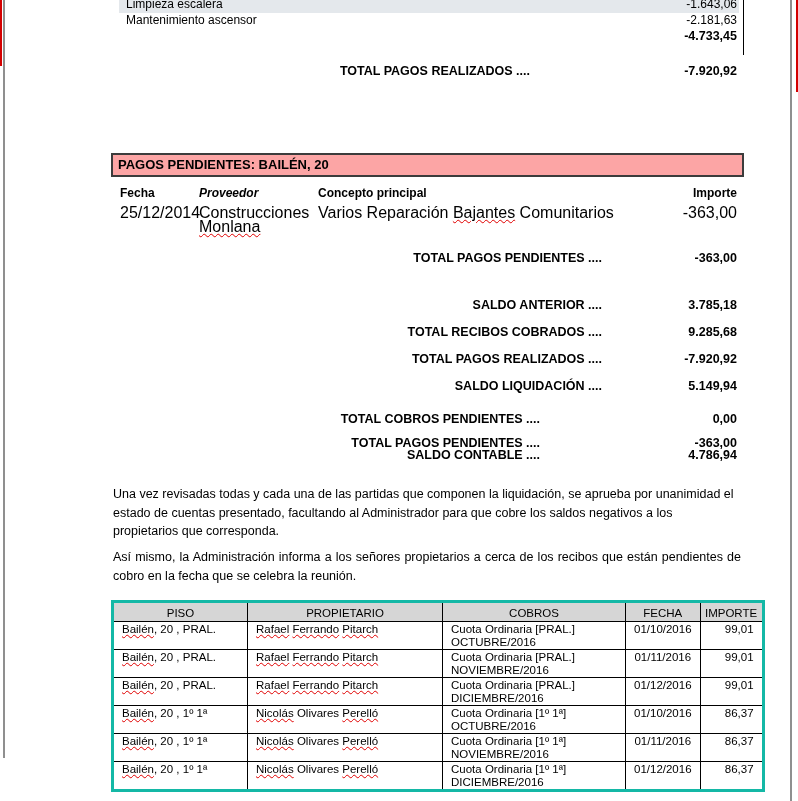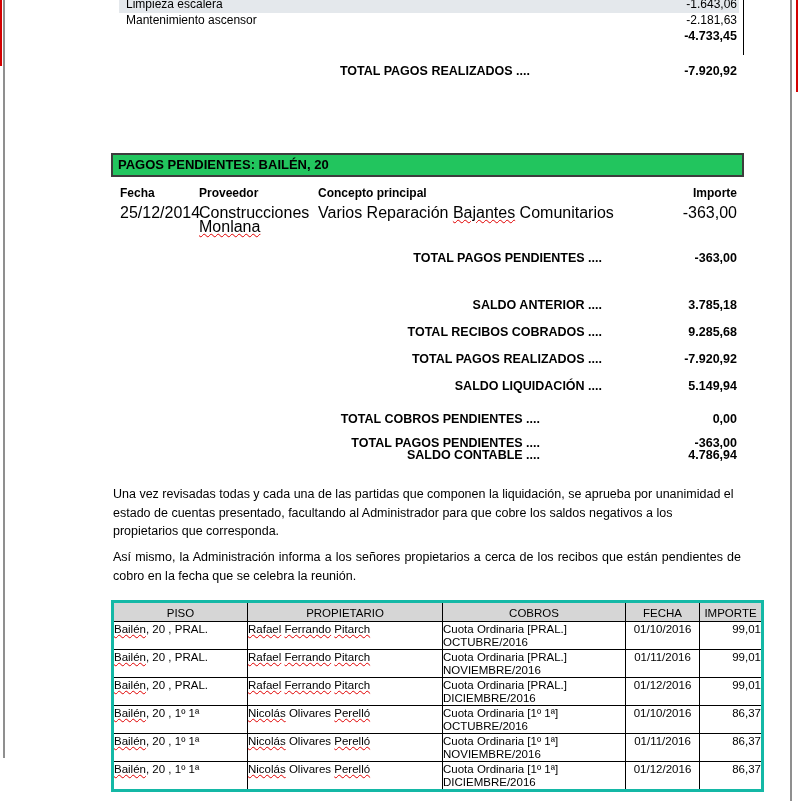--- a/index.html
+++ b/index.html
@@ -17,34 +17,34 @@
   .vline { position:absolute; left:743px; top:0; width:1px; height:55px; background:#000; }
   
   .bline { position:absolute; left:113px; width:624px; display:flex; font-weight:bold; font-size:12.5px; line-height:15px; }
   .bline .lab { text-align:right; white-space:pre; }
   .bline .val { flex:1; text-align:right; }
   .bl-a .lab { width:417px; }
   .bl-b .lab { width:489px; }
   .bl-c .lab { width:427px; }
   
   .secbox { position:absolute; left:111px; top:153px; width:624px; height:20px;
-    background:#22c55e; border:2px solid #3c3c3c; font-weight:bold; font-size:13px;
+    background:#fca5a5; border:2px solid #3c3c3c; font-weight:bold; font-size:13px;
     line-height:20px; padding-left:5px; }
   .colhead { position:absolute; top:186px; font-weight:bold; font-size:12px; }
   .cell { position:absolute; font-size:16px; line-height:14px; }
   .r { text-align:right; }
   
   .para { position:absolute; left:113px; width:628px; font-size:12.5px; line-height:18.5px; }
   .just { text-align:justify; }
   
   .rtwrap { position:absolute; left:111px; top:600px; }
   table.receipts { border-collapse:collapse; table-layout:fixed; border:3px solid #14b8a6; }
   table.receipts th, table.receipts td { border:1px solid #000; font-weight:normal; font-size:11.5px; overflow:hidden; }
   table.receipts th { background:#d6d6d6; height:17px; text-align:center; padding:1px 2px 0; }
-  table.receipts td { height:25px; vertical-align:top; padding:1px 0 0; line-height:13px; }
+  table.receipts td { height:25px; vertical-align:top; padding:1px 8px 0; line-height:13px; }
   td.c { text-align:center; }
   td.rr { text-align:right; }
   .sp { text-decoration-line:underline; text-decoration-style:wavy; text-decoration-color:#e00000; text-decoration-thickness:1px; text-underline-offset:1px; }
 </style>
 </head>
 <body>
 
 <div class="edge" style="left:3px; height:758px;"></div>
 <div class="edge" style="left:790px; height:801px;"></div>
 <div class="redmark" style="left:0; height:66px;"></div>
@@ -67,21 +67,21 @@
 <div class="bline bl-a" style="top:64px;">
   <span class="lab">TOTAL PAGOS REALIZADOS ....</span>
   <span class="val">-7.920,92</span>
 </div>
 
 <div class="secbox">
   <span>PAGOS PENDIENTES: BAILÉN, 20</span>
 </div>
 
 <div class="colhead" style="left:120px;">Fecha</div>
-<div class="colhead" style="left:199px;">Proveedor</div>
+<div class="colhead" style="left:199px;font-style:italic;">Proveedor</div>
 <div class="colhead" style="left:318px;">Concepto principal</div>
 <div class="colhead r" style="left:650px; width:87px;">Importe</div>
 
 <div class="cell" style="left:120px; top:206px;">25/12/2014</div>
 <div class="cell" style="left:199px; top:206px; width:112px;">
   <span>Construcciones</span><br>
   <span><span class="sp">Monlana</span></span>
 </div>
 <div class="cell" style="left:318px; top:206px; width:320px;">Varios Reparación <span class="sp">Bajantes</span> Comunitarios</div>
 <div class="cell r" style="left:650px; top:206px; width:87px;">-363,00</div>

